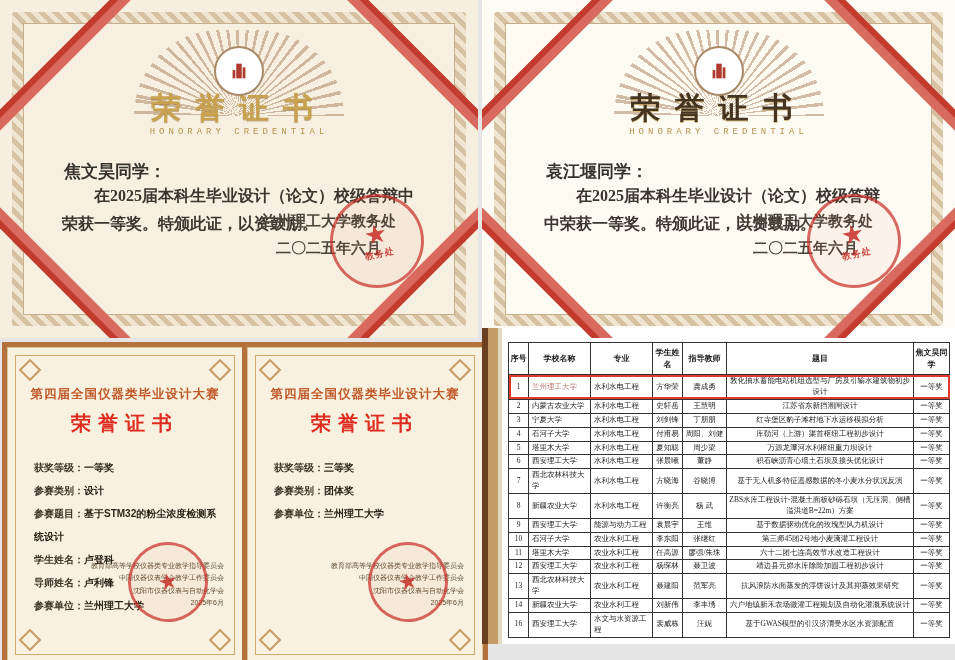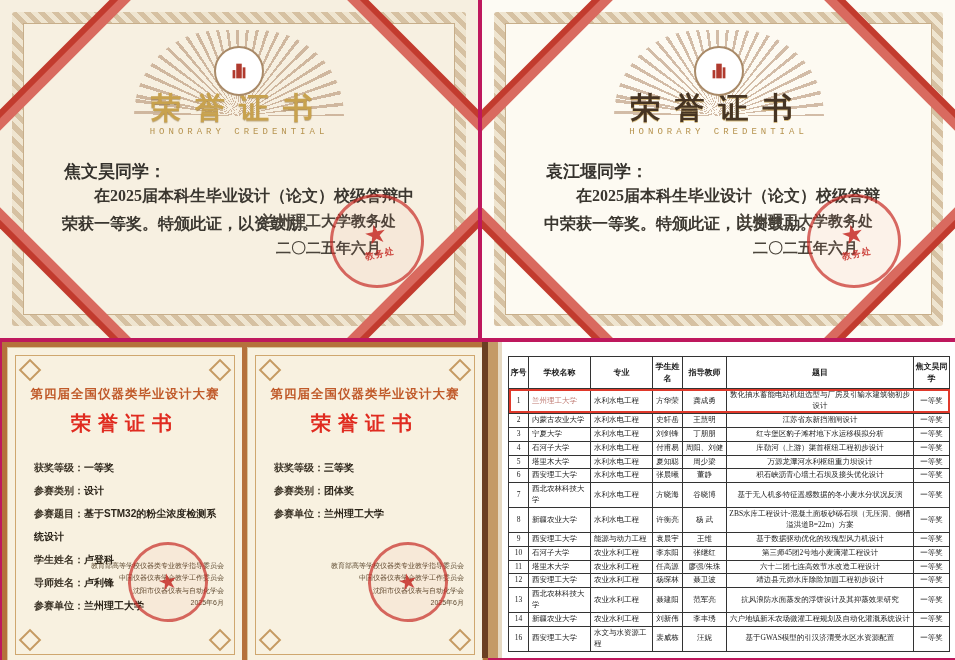--- a/index.html
+++ b/index.html
@@ -1,17 +1,17 @@
 <!DOCTYPE html>
 <html><head>
 <meta charset="utf-8">
 <style>
   html,body{margin:0;padding:0;background:#fff;}
   body{font-family:"Liberation Serif","DejaVu Serif",serif;}
-  .collage{position:relative;width:955px;height:660px;background:#be185d;overflow:hidden;}
+  .collage{position:relative;width:955px;height:660px;background:#e5e5e5;overflow:hidden;}
 
   
   .photo{position:absolute;overflow:hidden;}
   .cert-top{background:#f6efe0;}
   .cert-top.bright{background:#fdfbf4;}
   .lace{position:absolute;inset:12px;background:repeating-linear-gradient(45deg,#d6c1a2 0 5px,#efe5d0 5px 10px);border-radius:3px;}
   .lace-inner{position:absolute;inset:11px;background:inherit;border:1px solid #c7ae8a;}
   .cert-top .lace-inner{background:#f7f0e1;}
   .cert-top.bright .lace-inner{background:#fdfaf2;}
 
@@ -208,21 +208,21 @@
             <div>沈阳市仪器仪表与自动化学会</div>
           </div>
         <div>2025年6月</div>
       </div>
       <div class="seal">
         <span class="star">★</span>
       </div>
     </div>
   </section>
 
-  <section class="photo table-photo" style="left:482px;top:342px;width:473px;height:316px;">
+  <section class="photo table-photo" style="left:482px;top:328px;width:473px;height:316px;">
     <div class="paper">
       <table class="awards">
         <colgroup>
           <col style="width:20px">
             <col style="width:62px">
             <col style="width:62px">
             <col style="width:30px">
           <col style="width:44px">
             <col style="width:187px">
             <col style="width:36px">

